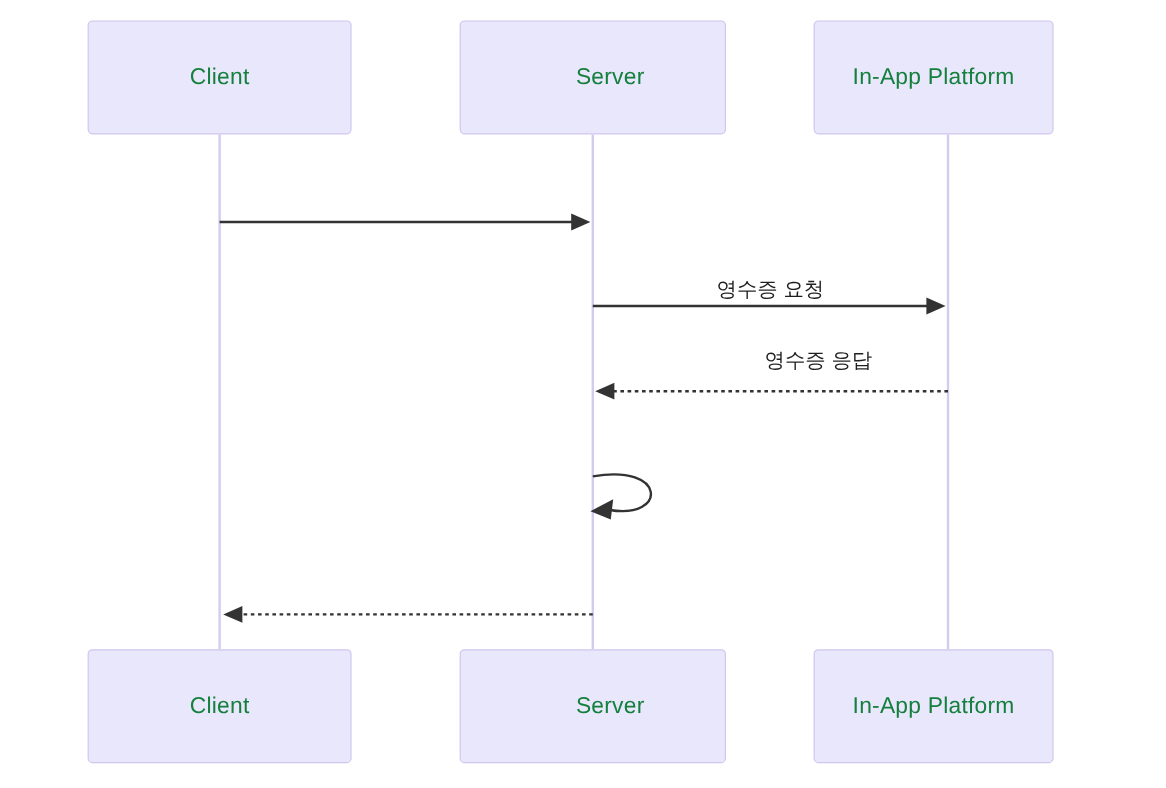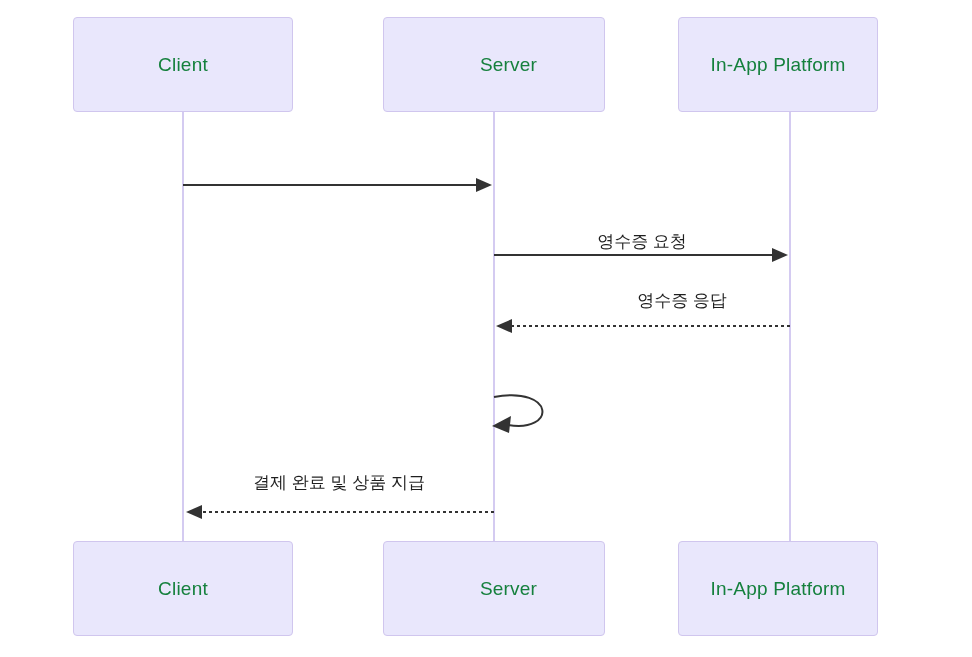--- a/index.html
+++ b/index.html
@@ -113,15 +113,14 @@
   </div>
   <div class="actor-box bottom-row box-server">
     <span>Server</span>
   </div>
   <div class="actor-box bottom-row box-platform">
     <span>In-App Platform</span>
   </div>
 
   <div class="msg-label lbl-2">영수증 요청</div>
   <div class="msg-label lbl-3">영수증 응답</div>
-  <div class="msg-label lbl-5">결제 완료 및 상품 지급</div>
 
 </div>
 
 </body></html>

